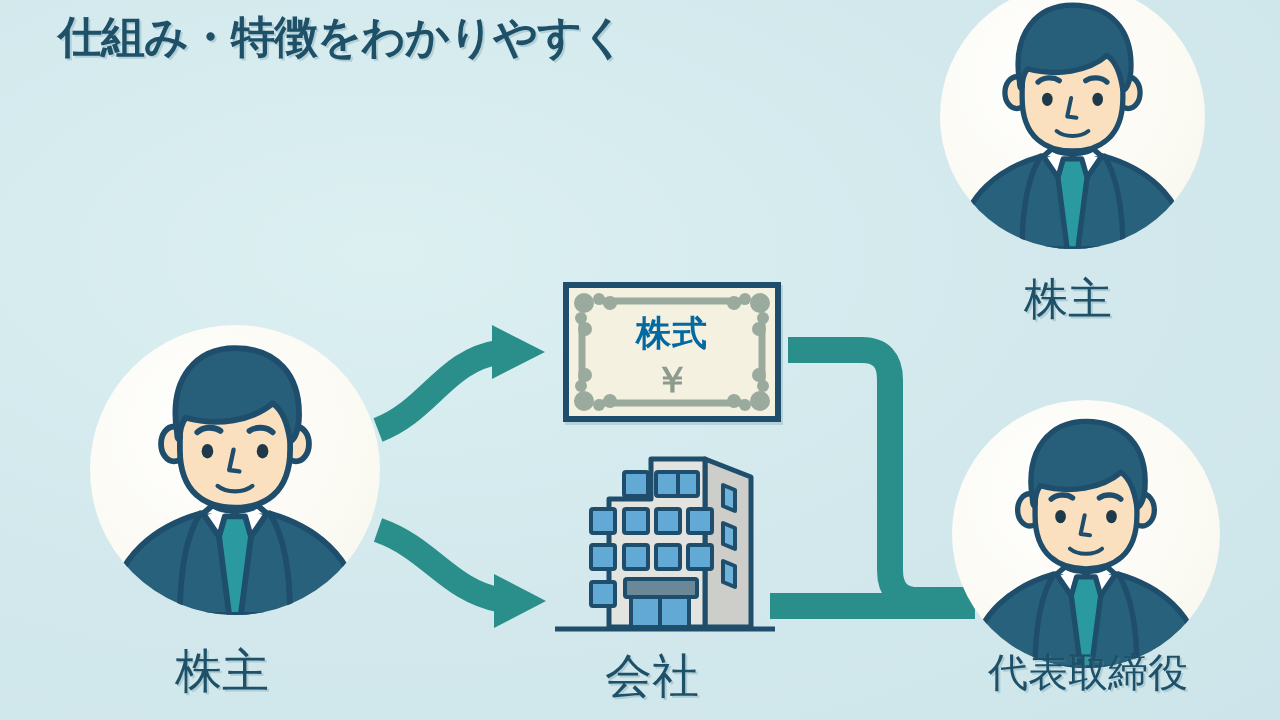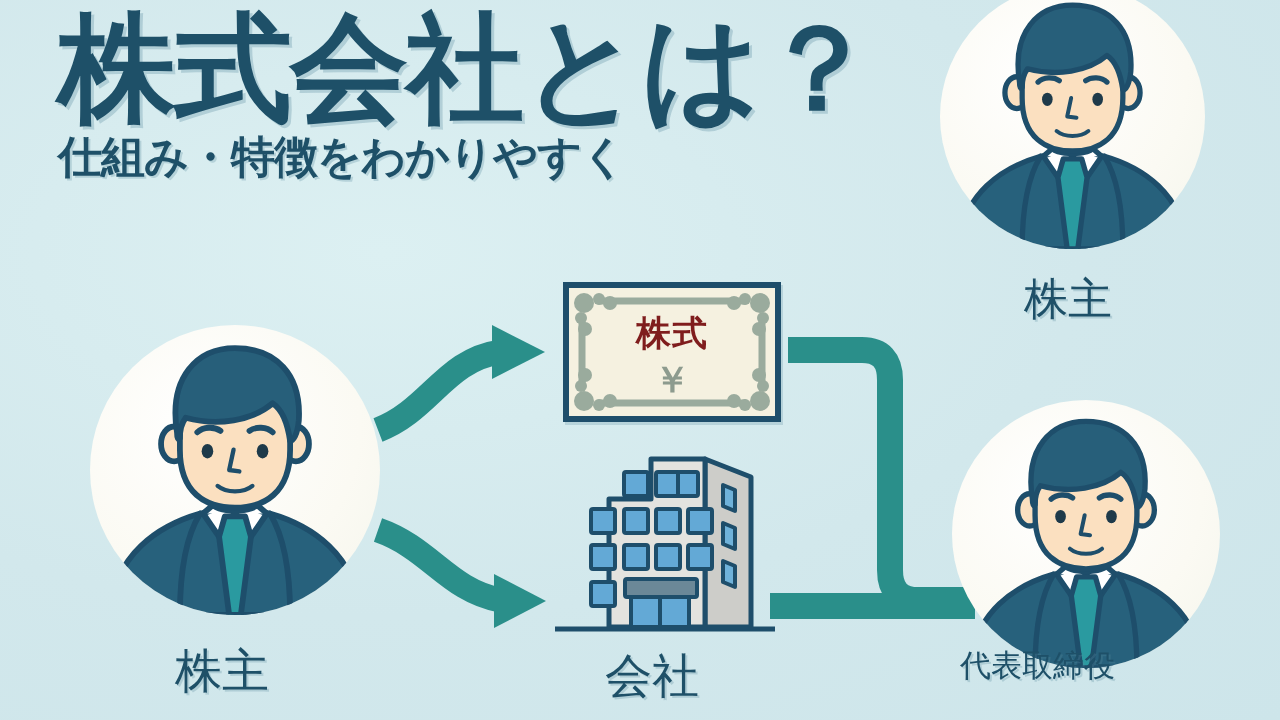--- a/index.html
+++ b/index.html
@@ -93,21 +93,21 @@
     box-shadow: 2px 3px 0 rgba(90,140,158,0.25);
   }
   .cert-text {
     position: absolute;
     left: 0;
     right: 0;
     top: 22px;
     text-align: center;
     font-size: 35px;
     font-weight: 700;
-    color: #7f1d1d;
+    color: #0369a1;
     letter-spacing: 1px;
   }
   .cert-yen {
     position: absolute;
     left: 0;
     right: 0;
     top: 68px;
     text-align: center;
     font-size: 36px;
     font-weight: 700;
@@ -132,21 +132,20 @@
     height: 720px;
     pointer-events: none;
   }
 </style>
 </head>
 <body>
 
 <div id="stage">
 
   <div class="title-block">
-    <div class="title-main">株式会社とは？</div>
     <div class="title-sub">仕組み・特徴をわかりやすく</div>
   </div>
 
   <svg id="connectors" viewBox="0 0 1280 720">
 
     <g>
       <path d="M 378 430 C 430 410 445 360 500 352 L 500 352" fill="none" stroke="#2a8f8a" stroke-width="25" stroke-linecap="butt"></path>
       <path d="M 492 325 L 545 352 L 492 379 Z" fill="#2a8f8a"></path>
     </g>
 
@@ -341,15 +340,15 @@
         <path d="M 60 74 C 54 36 74 16 100 16 C 128 16 146 34 144 66 C 143 76 140 80 138 80 C 136 66 132 58 126 54 C 112 66 88 70 66 64 C 63 68 62 72 62 78 C 61 80 60 78 60 74 Z" fill="#275f7a"></path>
         <path d="M 74 74 C 78 70 86 70 90 73" fill="none" stroke-width="4"></path>
         <path d="M 110 73 C 114 70 122 70 126 74" fill="none" stroke-width="4"></path>
         <ellipse cx="81" cy="87" rx="4" ry="5" fill="#1e3a4a" stroke="none"></ellipse>
         <ellipse cx="119" cy="87" rx="4" ry="5" fill="#1e3a4a" stroke="none"></ellipse>
         <path d="M 99 86 L 96 100 L 103 101" fill="none" stroke-width="3"></path>
         <path d="M 88 111 C 94 116 106 116 112 111" fill="none" stroke-width="3"></path>
       </g>
     </svg>
   </div>
-  <div class="caption" style="left:960px; top:645px; font-size:31px;text-align:center;">代表取締役</div>
+  <div class="caption" style="left:988px; top:645px; font-size:40px;text-align:center;">代表取締役</div>
 
 </div>
 
 </body></html>

